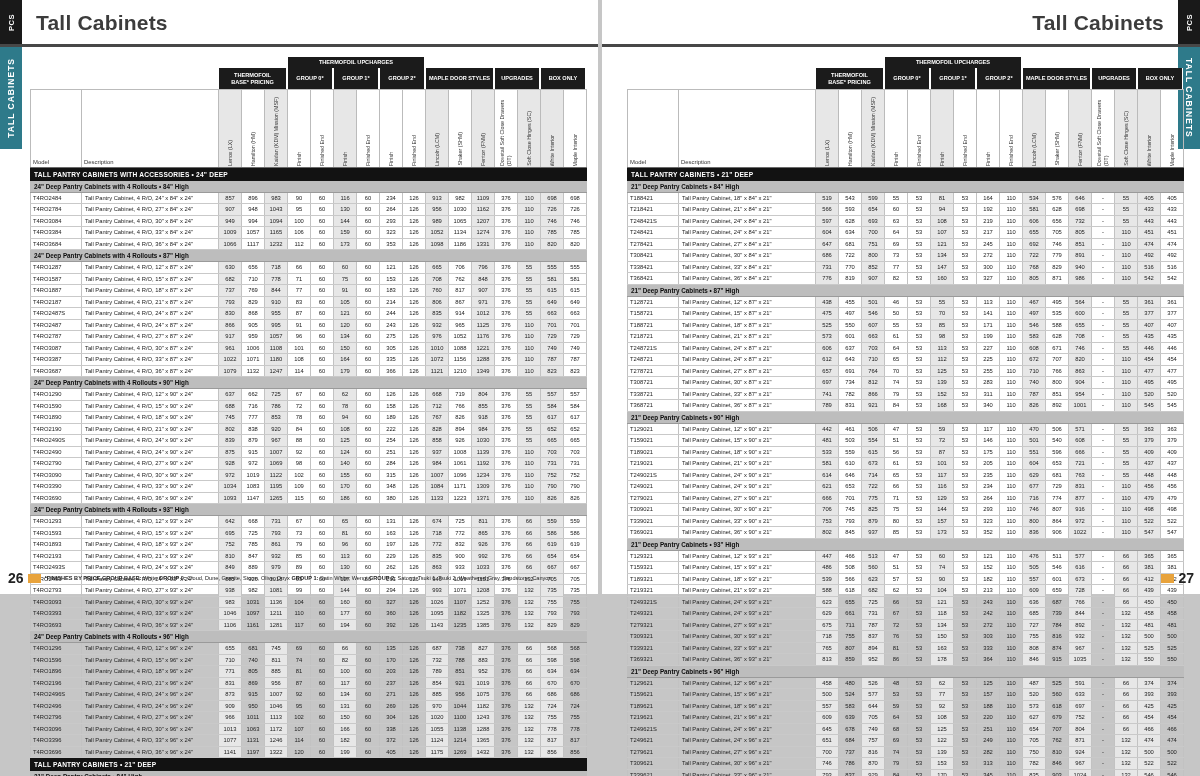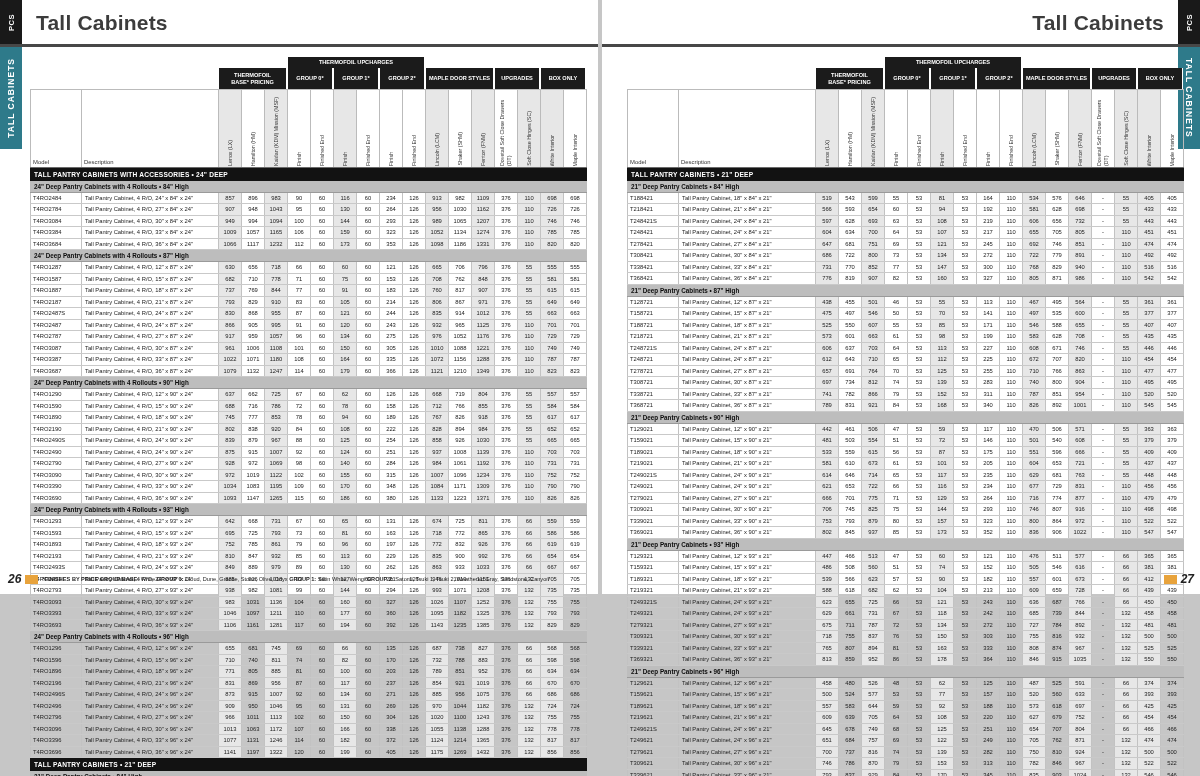--- a/index.html
+++ b/index.html
@@ -30,21 +30,21 @@
   .sec1{height:12.5px;background:#121212;color:#fff;font-weight:bold;font-size:6.6px;display:flex;align-items:center;padding-left:4px;letter-spacing:.2px;}
   .sec2{height:11px;background:#bdbdbd;color:#0c0c0c;font-weight:bold;font-size:6.3px;display:flex;align-items:center;padding-left:4px;border-bottom:1px solid #9a9a9a;}
   .r{display:grid;grid-template-columns:52px 137px repeat(16,23px);height:10.5px;border-bottom:1px solid #c9c9c9;}
   .r>div{border-right:1px solid #c2c2c2;font-size:5.8px;color:#222;display:flex;align-items:center;justify-content:center;overflow:hidden;white-space:nowrap;}
   .r>div:first-child{border-left:1px solid #c2c2c2;}
   .cm{justify-content:flex-start !important;padding-left:2px;}
   .cd{justify-content:flex-start !important;padding-left:3px;color:#3a3a3a;}
   .shade{background:#e7e7e7;}
   .foot{position:absolute;bottom:8px;display:flex;align-items:center;gap:4px;}
   #pL .foot{left:8px;right:4px;} #pR .foot{right:6px;text-align:right;}
-  .pageno{font-size:12px;font-weight:bold;color:#222;font-style:italic;}
+  .pageno{font-size:14px;font-weight:bold;color:#222;}
   .omark{width:13px;height:9px;background:#e8a33c;flex:0 0 auto;}
   .fnote{font-size:5.6px;color:#222;white-space:nowrap;overflow:hidden;}
   .fnote b{font-weight:bold;}
 </style>
 </head>
 <body>
 
 <div class="page" id="pL">
   <div class="pcsbox">
       <span>PCS</span>

